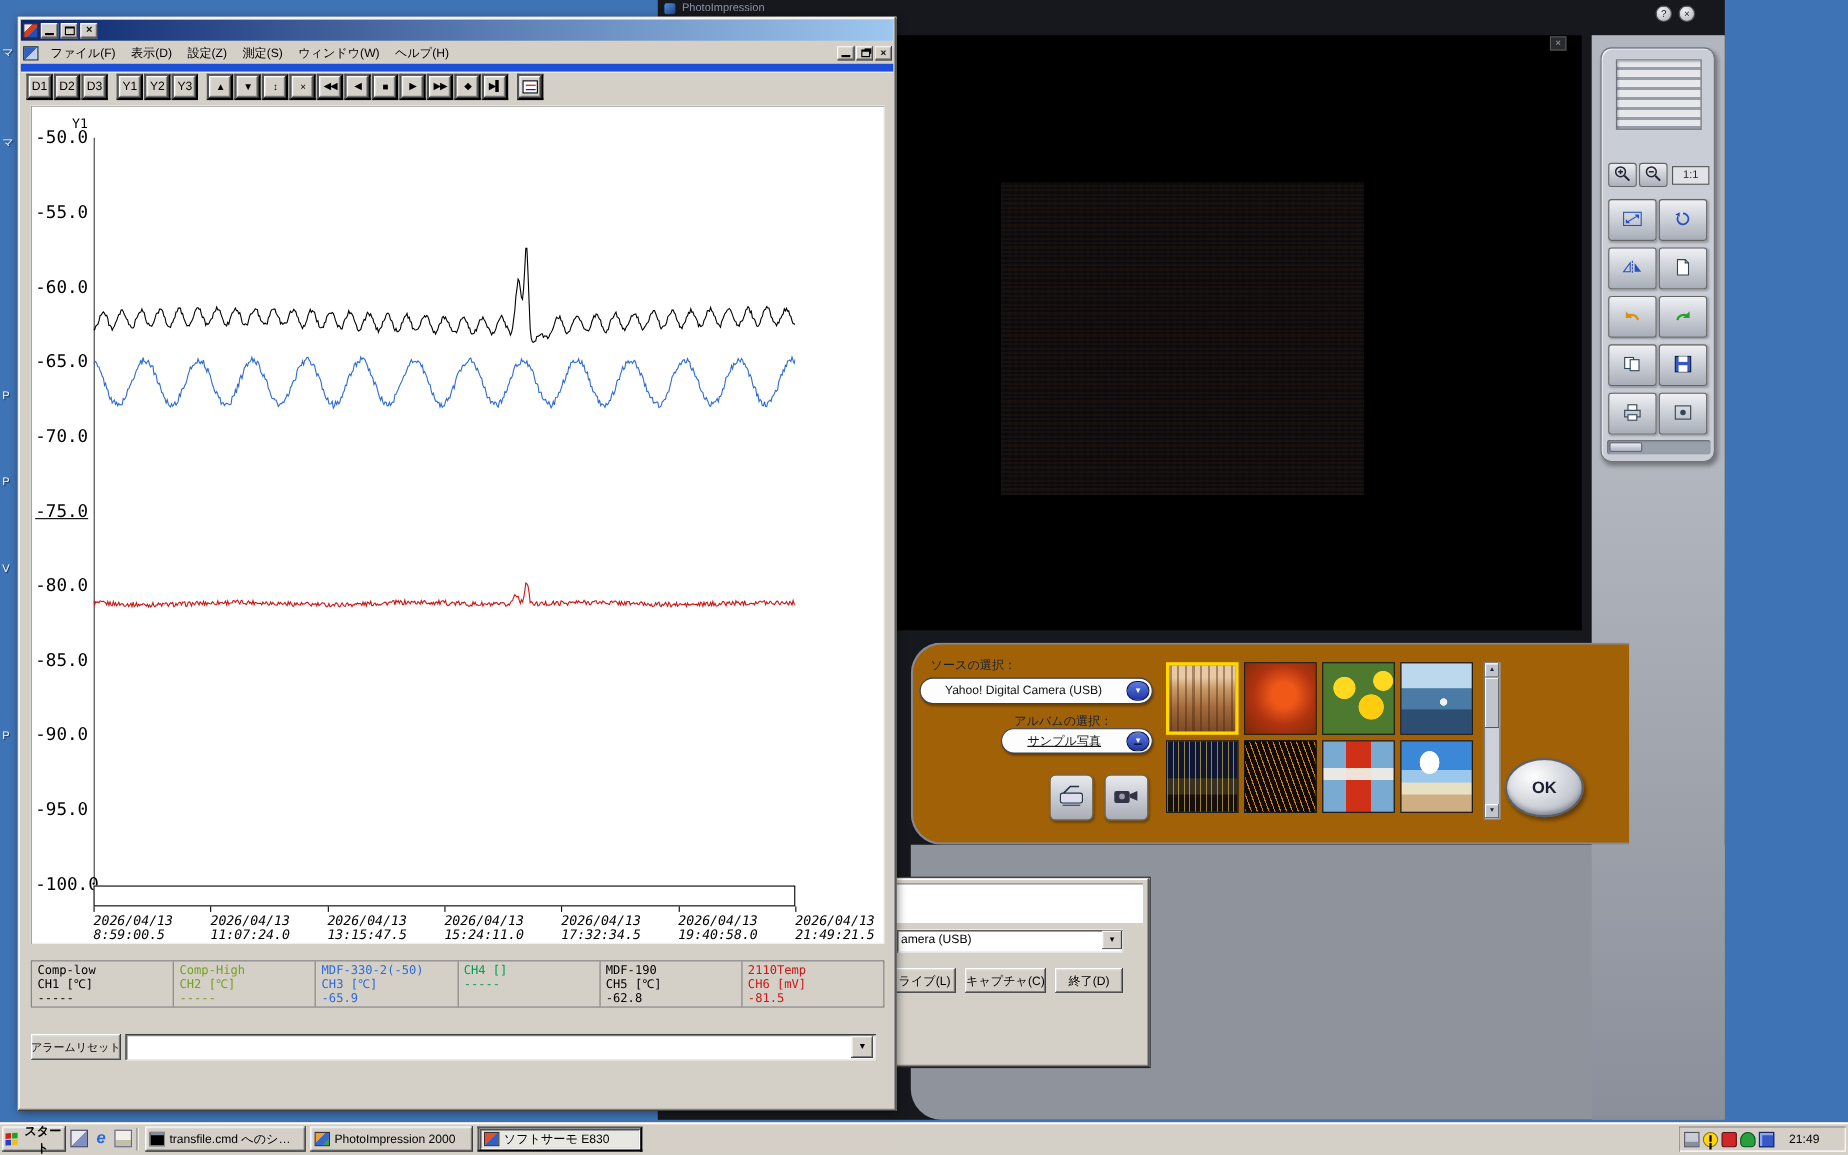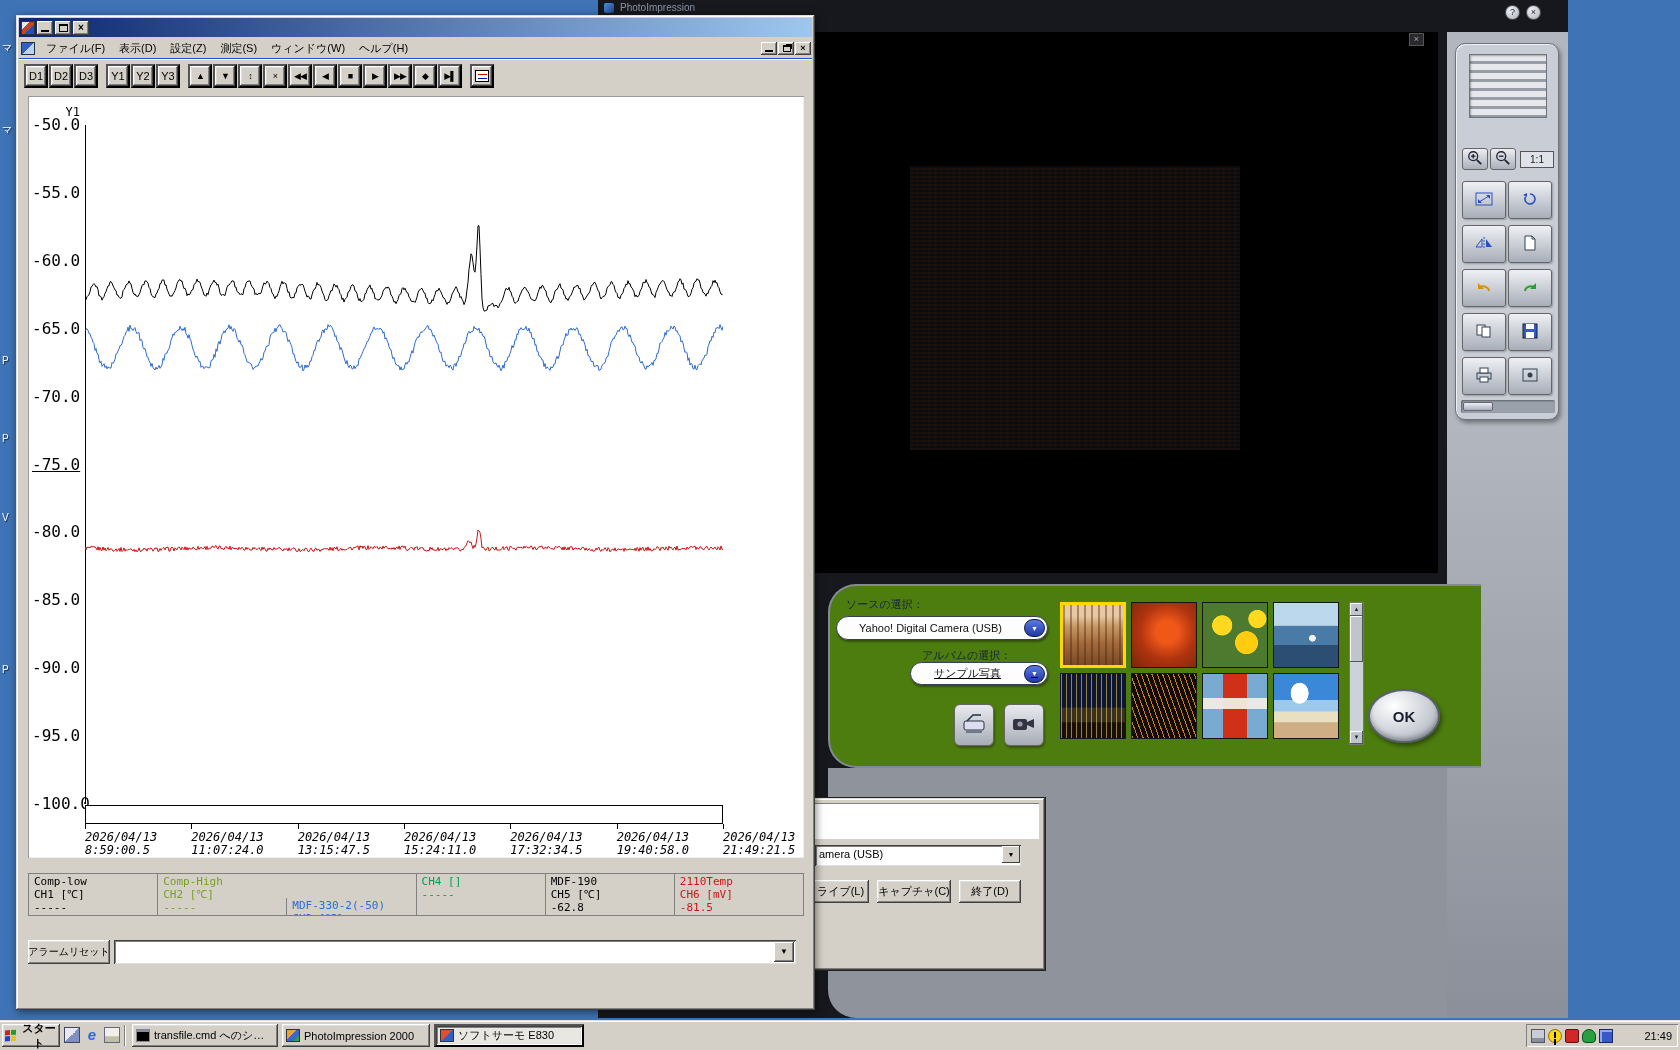--- a/index.html
+++ b/index.html
@@ -27,21 +27,21 @@
 .pi-preview-close{position:absolute;right:14px;top:1px;width:15px;height:13px;background:#2a2a2e;border:1px solid #555;color:#9aa4b0;font-size:9px;text-align:center;line-height:11px;}
 .pi-footer{position:absolute;left:230px;top:768px;width:740px;height:250px;background:#8f939c;border-radius:0 0 0 28px;z-index:1;}
 .pi-rightcol{position:absolute;left:849px;top:32px;width:121px;height:986px;background:linear-gradient(180deg,#b2b6be 0 40%,#8b8f99);z-index:2;}
 .tool-panel{position:absolute;left:8px;top:11px;width:104px;height:377px;background:#c9cdd5;border-radius:10px;border:1px solid #70747e;box-shadow:inset 1px 1px 0 #eef0f4,2px 3px 4px rgba(0,0,0,.35);}
 .grille{position:absolute;left:13px;top:10px;width:78px;height:64px;background:repeating-linear-gradient(180deg,#e6e8ec 0 6px,#989ea8 6px 9px);border:1px solid #70747e;box-shadow:inset 1px 1px 2px rgba(0,0,0,.3);}
 .zbtn{position:absolute;top:104px;width:26px;height:22px;background:linear-gradient(180deg,#eceef2,#aab0ba);border:1px solid #666;border-radius:3px;padding:0;}
 .ratio{position:absolute;left:64px;top:107px;width:34px;height:17px;border:1px solid #555;background:#dfe2e8;font-size:10px;text-align:center;line-height:15px;color:#222;}
 .tpbtn{position:absolute;width:44px;height:38px;background:linear-gradient(180deg,#eef0f4,#a8aeb8);border:1px solid #666;border-radius:3px;padding:0;box-shadow:1px 1px 2px rgba(0,0,0,.25);}
 .tp-slider{position:absolute;left:5px;top:356px;width:94px;height:13px;background:#9aa0aa;box-shadow:inset 1px 1px 2px rgba(0,0,0,.4);border-radius:2px;}
 .tp-thumb{position:absolute;left:2px;top:2px;width:30px;height:9px;background:linear-gradient(180deg,#eef0f6,#a8aebc);border:1px solid #667;border-radius:2px;display:block;}
-.pi-lower{position:absolute;left:230px;top:584px;width:653px;height:184px;background:#4d7c0f;border:2px solid #858995;border-right:none;border-radius:28px 0 0 28px;z-index:3;}
+.pi-lower{position:absolute;left:230px;top:584px;width:653px;height:184px;background:#a16207;border:2px solid #858995;border-right:none;border-radius:28px 0 0 28px;z-index:3;}
 .src-label{position:absolute;left:16px;top:11px;color:#15203a;}
 .alb-label{position:absolute;left:92px;top:62px;color:#15203a;}
 .pill{position:absolute;background:#fdfdfd;border:1px solid #3a3f55;border-radius:12px;box-shadow:1px 2px 2px rgba(0,0,0,.35);display:flex;align-items:center;}
 .src-pill{left:6px;top:30px;width:212px;height:24px;}
 .alb-pill{left:80px;top:76px;width:138px;height:23px;text-decoration:underline;}
 .pill-text{flex:1;text-align:center;font-size:11px;color:#111;white-space:nowrap;overflow:hidden;}
 .pill-arrow{flex:none;width:21px;height:18px;margin-right:2px;background:linear-gradient(180deg,#5a7ae0,#2038a8);border:1px solid #101840;border-radius:9px;color:#fff;font-size:7px;display:flex;align-items:center;justify-content:center;}
 .dev-btn{position:absolute;top:118px;width:40px;height:42px;background:linear-gradient(180deg,#e8eaee,#a8acb6);border:1px solid #666;border-radius:6px;box-shadow:1px 2px 2px rgba(0,0,0,.3);padding:0;}
 .thumbs{position:absolute;left:230px;top:16px;display:grid;grid-template-columns:repeat(4,66px);grid-auto-rows:66px;gap:5px;}
 .thumb{border:1px solid #15151a;}
@@ -76,21 +76,21 @@
 .title-text{flex:1;color:#fff;font-weight:bold;font-size:11px;padding-left:3px;white-space:nowrap;overflow:hidden;}
 .tbtn{width:16px;height:14px;flex:none;background:#d4d0c8;box-shadow:inset -1px -1px 0 #404040,inset 1px 1px 0 #fff,inset -2px -2px 0 #808080;display:flex;align-items:center;justify-content:center;font-size:10px;font-weight:bold;line-height:1;}
 .ic-min{width:8px;height:2px;background:#000;display:block;margin-top:7px;}
 .ic-max{width:9px;height:8px;border:1px solid #000;border-top-width:2px;display:block;}
 .ic-restore{width:8px;height:7px;border:1px solid #000;border-top-width:2px;display:block;margin-left:2px;box-shadow:2px -2px 0 -1px #000;}
 .menubar{position:absolute;left:3px;top:23px;right:3px;height:20px;display:flex;align-items:center;}
 .mdi-icon{width:14px;height:13px;margin:0 4px 0 2px;background:linear-gradient(135deg,#3060c8 0 50%,#c0d0f0 50%);border:1px solid #234;flex:none;}
 .menu-item{padding:3px 7px;font-size:11px;}
 .spacer{flex:1;}
 .cbtn{width:16px;height:13px;margin-right:1px;flex:none;background:#d4d0c8;box-shadow:inset -1px -1px 0 #404040,inset 1px 1px 0 #fff,inset -2px -2px 0 #808080;display:flex;align-items:center;justify-content:center;font-size:9px;font-weight:bold;}
-.mtoolbar{position:absolute;left:3px;top:43px;right:3px;height:34px;border-top:1px solid #1d4ed8;box-shadow:inset 0 1px 0 #fff;display:flex;align-items:center;padding-left:5px;}
+.mtoolbar{position:absolute;left:3px;top:43px;right:3px;height:34px;border-top:7px solid #1d4ed8;box-shadow:inset 0 1px 0 #fff;display:flex;align-items:center;padding-left:5px;}
 .tb{width:24px;height:24px;margin-right:1px;flex:none;background:#d4d0c8;box-shadow:inset -1px -1px 0 #404040,inset 1px 1px 0 #fff,inset -2px -2px 0 #808080,inset 2px 2px 0 #dfdfdf;font-size:11px;display:flex;align-items:center;justify-content:center;padding:0;}
 .tb.nav{font-size:9px;letter-spacing:-1px;}
 .tgap{width:7px;flex:none;}
 .mini-chart{width:14px;height:12px;border:1px solid #000;background:#fff;position:relative;display:block;}
 .mini-chart::before{content:"";position:absolute;left:2px;top:3px;width:9px;height:1px;background:#c00;}
 .mini-chart::after{content:"";position:absolute;left:2px;top:7px;width:9px;height:1px;background:#00c;}
 .chart-panel{position:absolute;left:12px;top:81px;width:776px;height:762px;background:#fff;box-shadow:inset 1px 1px 0 #9a9a9a,inset -1px -1px 0 #eee;font-family:"DejaVu Sans Mono","Liberation Mono",monospace;}
 .ytitle{position:absolute;left:4px;top:9px;width:48px;text-align:right;font-size:12px;}
 .ytick{position:absolute;left:4px;width:48px;text-align:right;font-size:16px;height:14px;line-height:14px;}
 #chart-svg{position:absolute;left:57px;top:29px;width:638px;height:679px;}
@@ -129,21 +129,21 @@
 .ticon.photo{background:linear-gradient(135deg,#f0a030 0 40%,#3868c8 40% 75%,#30a050 75%);border:1px solid #333;}
 .ticon.thermo{background:linear-gradient(135deg,#e05030 0 50%,#3060c0 50%);border:1px solid #333;}
 .tray{position:absolute;right:2px;top:4px;width:152px;height:23px;box-shadow:inset 1px 1px 0 #808080,inset -1px -1px 0 #fff;display:flex;align-items:center;padding-left:5px;gap:3px;}
 .tico{width:14px;height:14px;display:inline-block;flex:none;}
 .tico.a{background:#c8ccd4;border:1px solid #556;box-shadow:inset 0 -4px 0 #8890a0;}
 .tico.b{background:#ffd810;border-radius:50%;border:1px solid #907000;position:relative;}
 .tico.b::after{content:"";position:absolute;left:5px;top:2px;width:2px;height:6px;background:#000;box-shadow:0 7px 0 #000;}
 .tico.c{background:#d02828;border-radius:2px;border:1px solid #601010;}
 .tico.d{background:#28a040;border-radius:50% 50% 4px 4px;border:1px solid #0a5020;}
 .tico.e{background:#3858c8;border:1px solid #182860;box-shadow:inset 2px 2px 0 #90a8e8;}
-.clock{margin-left:auto;margin-right:6px;font-size:11px;}
+.clock{margin-left:auto;margin-right:24px;font-size:11px;}
 </style>
 </head>
 <body>
 
 <span class="dfrag" style="top:41px">マ</span>
 <span class="dfrag" style="top:123px">マ</span>
 <span class="dfrag" style="top:355px">P</span>
 <span class="dfrag" style="top:433px">P</span>
 <span class="dfrag" style="top:512px">V</span>
 <span class="dfrag" style="top:664px">P</span>
@@ -428,21 +428,21 @@
     <div class="lcell" style="color: rgb(0, 0, 0);">
       <span>Comp-low</span>
         <span>CH1 [℃]</span>
         <span>-----</span>
     </div>
     <div class="lcell" style="color: rgb(118, 161, 30);">
       <span>Comp-High</span>
         <span>CH2 [℃]</span>
         <span>-----</span>
     </div>
-    <div class="lcell" style="color: rgb(46, 107, 212); margin-top: 24px;">
+    <div class="lcell" style="color: rgb(46, 107, 212);">
       <span>MDF-330-2(-50)</span>
         <span>CH3 [℃]</span>
         <span>-65.9</span>
     </div>
     <div class="lcell" style="color: rgb(0, 160, 80);">
       <span></span>
         <span>CH4 []</span>
         <span>-----</span>
     </div>
     <div class="lcell" style="color: rgb(0, 0, 0);">

